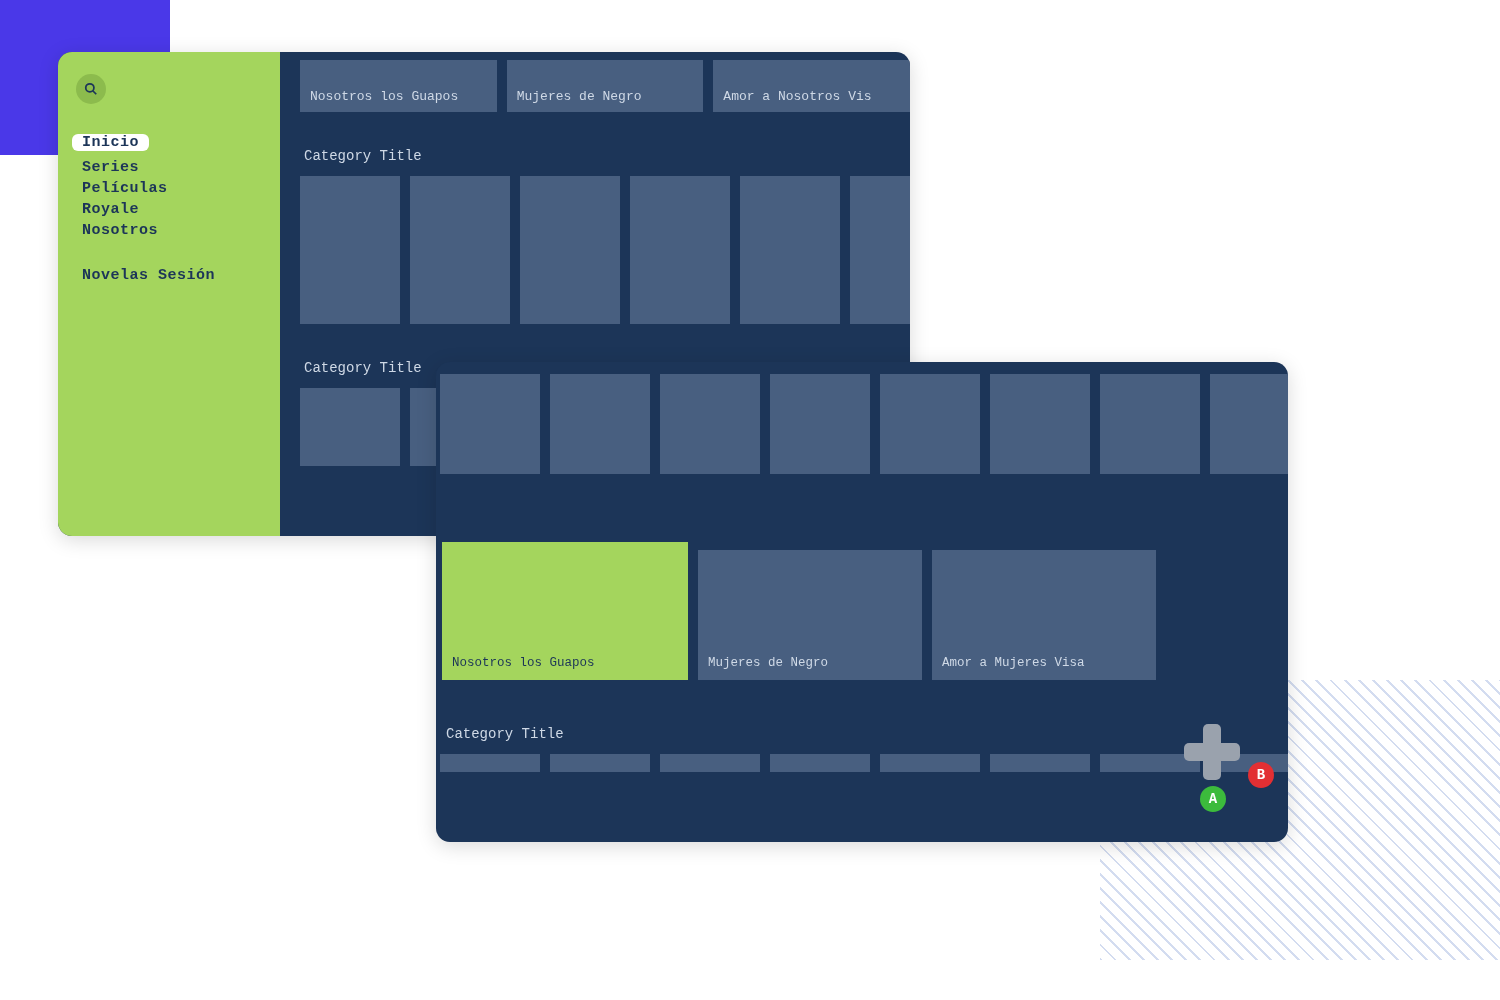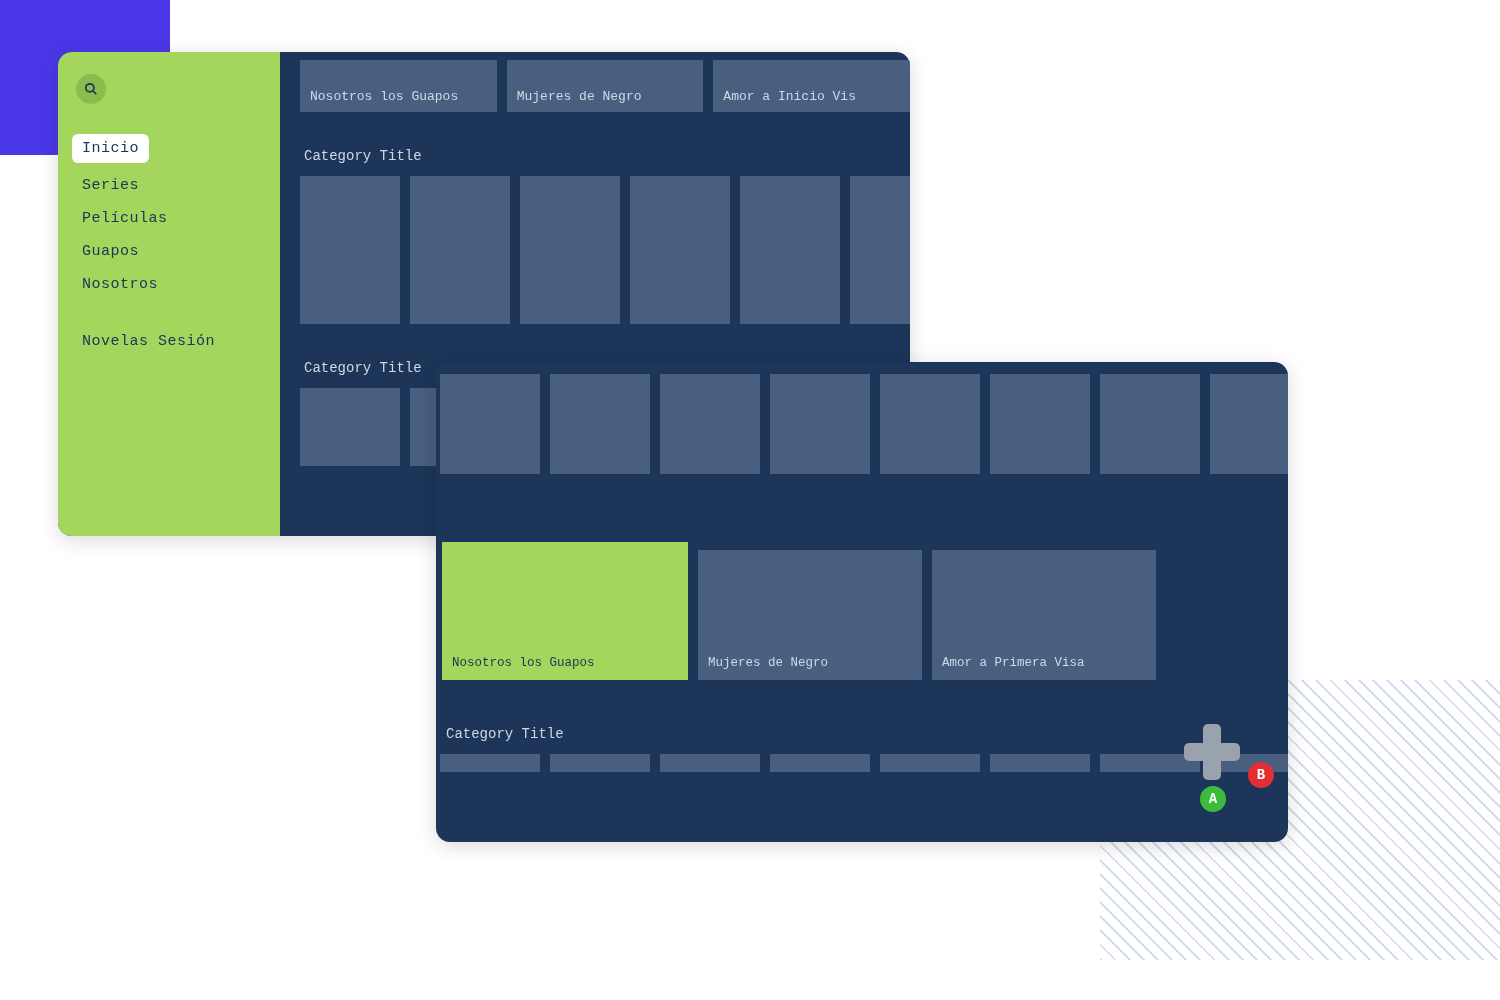--- a/index.html
+++ b/index.html
@@ -70,25 +70,25 @@
     height: 30px;
     border-radius: 50%;
     background: #8cbb4d;
     display: flex;
     align-items: center;
     justify-content: center;
     margin-bottom: 26px;
   }
   .search-btn svg { width: 14px; height: 14px; stroke: #1c3558; }
   .nav-item {
-    padding: 6px 10px;
+    padding: 0 10px;
     margin: 4px -4px;
     border-radius: 6px;
     font-size: 15px;
-    font-weight: 400;
+    font-weight: 700;
     letter-spacing: 0.5px;
   }
   .nav-item.active {
     background: #ffffff;
     display: inline-block;
   }
   .nav-spacer { height: 20px; }
 
   .content {
     flex: 1;
@@ -222,31 +222,31 @@
   <div class="sidebar">
     <div class="search-btn">
       <svg viewBox="0 0 24 24" fill="none" stroke-width="3">
         <circle cx="10" cy="10" r="7"></circle>
           <line x1="21" y1="21" x2="15" y2="15"></line>
       </svg>
     </div>
     <div class="nav-item active">Inicio</div>
     <div class="nav-item">Series</div>
     <div class="nav-item">Películas</div>
-    <div class="nav-item">Guapos</div>
+    <div class="nav-item">Royale</div>
     <div class="nav-item">Nosotros</div>
     <div class="nav-spacer"></div>
     <div class="nav-item">Novelas Sesión</div>
   </div>
 
   <div class="content">
     <div class="row-top">
       <div class="tile-labeled">Nosotros los Guapos</div>
       <div class="tile-labeled">Mujeres de Negro</div>
-      <div class="tile-labeled">Amor a Inicio Vis</div>
+      <div class="tile-labeled">Amor a Nosotros Vis</div>
     </div>
 
     <div class="cat-title">Category Title</div>
     <div class="row-tiles">
       <div class="tile"></div>
       <div class="tile"></div>
       <div class="tile"></div>
       <div class="tile"></div>
       <div class="tile"></div>
       <div class="tile"></div>
@@ -281,21 +281,21 @@
     <div class="tile"></div>
     <div class="tile"></div>
     <div class="tile"></div>
     <div class="tile"></div>
     <div class="tile"></div>
   </div>
 
   <div class="hero-row">
     <div class="hero-card focused">Nosotros los Guapos</div>
     <div class="hero-card">Mujeres de Negro</div>
-    <div class="hero-card">Amor a Primera Visa</div>
+    <div class="hero-card">Amor a Mujeres Visa</div>
   </div>
 
   <div class="cat-title" style="margin-top:46px;margin-left:6px">Category Title</div>
 
   <div class="s2-row-tiles" style="margin-top:10px">
     <div class="tile" style="height:18px"></div>
     <div class="tile" style="height:18px"></div>
     <div class="tile" style="height:18px"></div>
     <div class="tile" style="height:18px"></div>
     <div class="tile" style="height:18px"></div>

